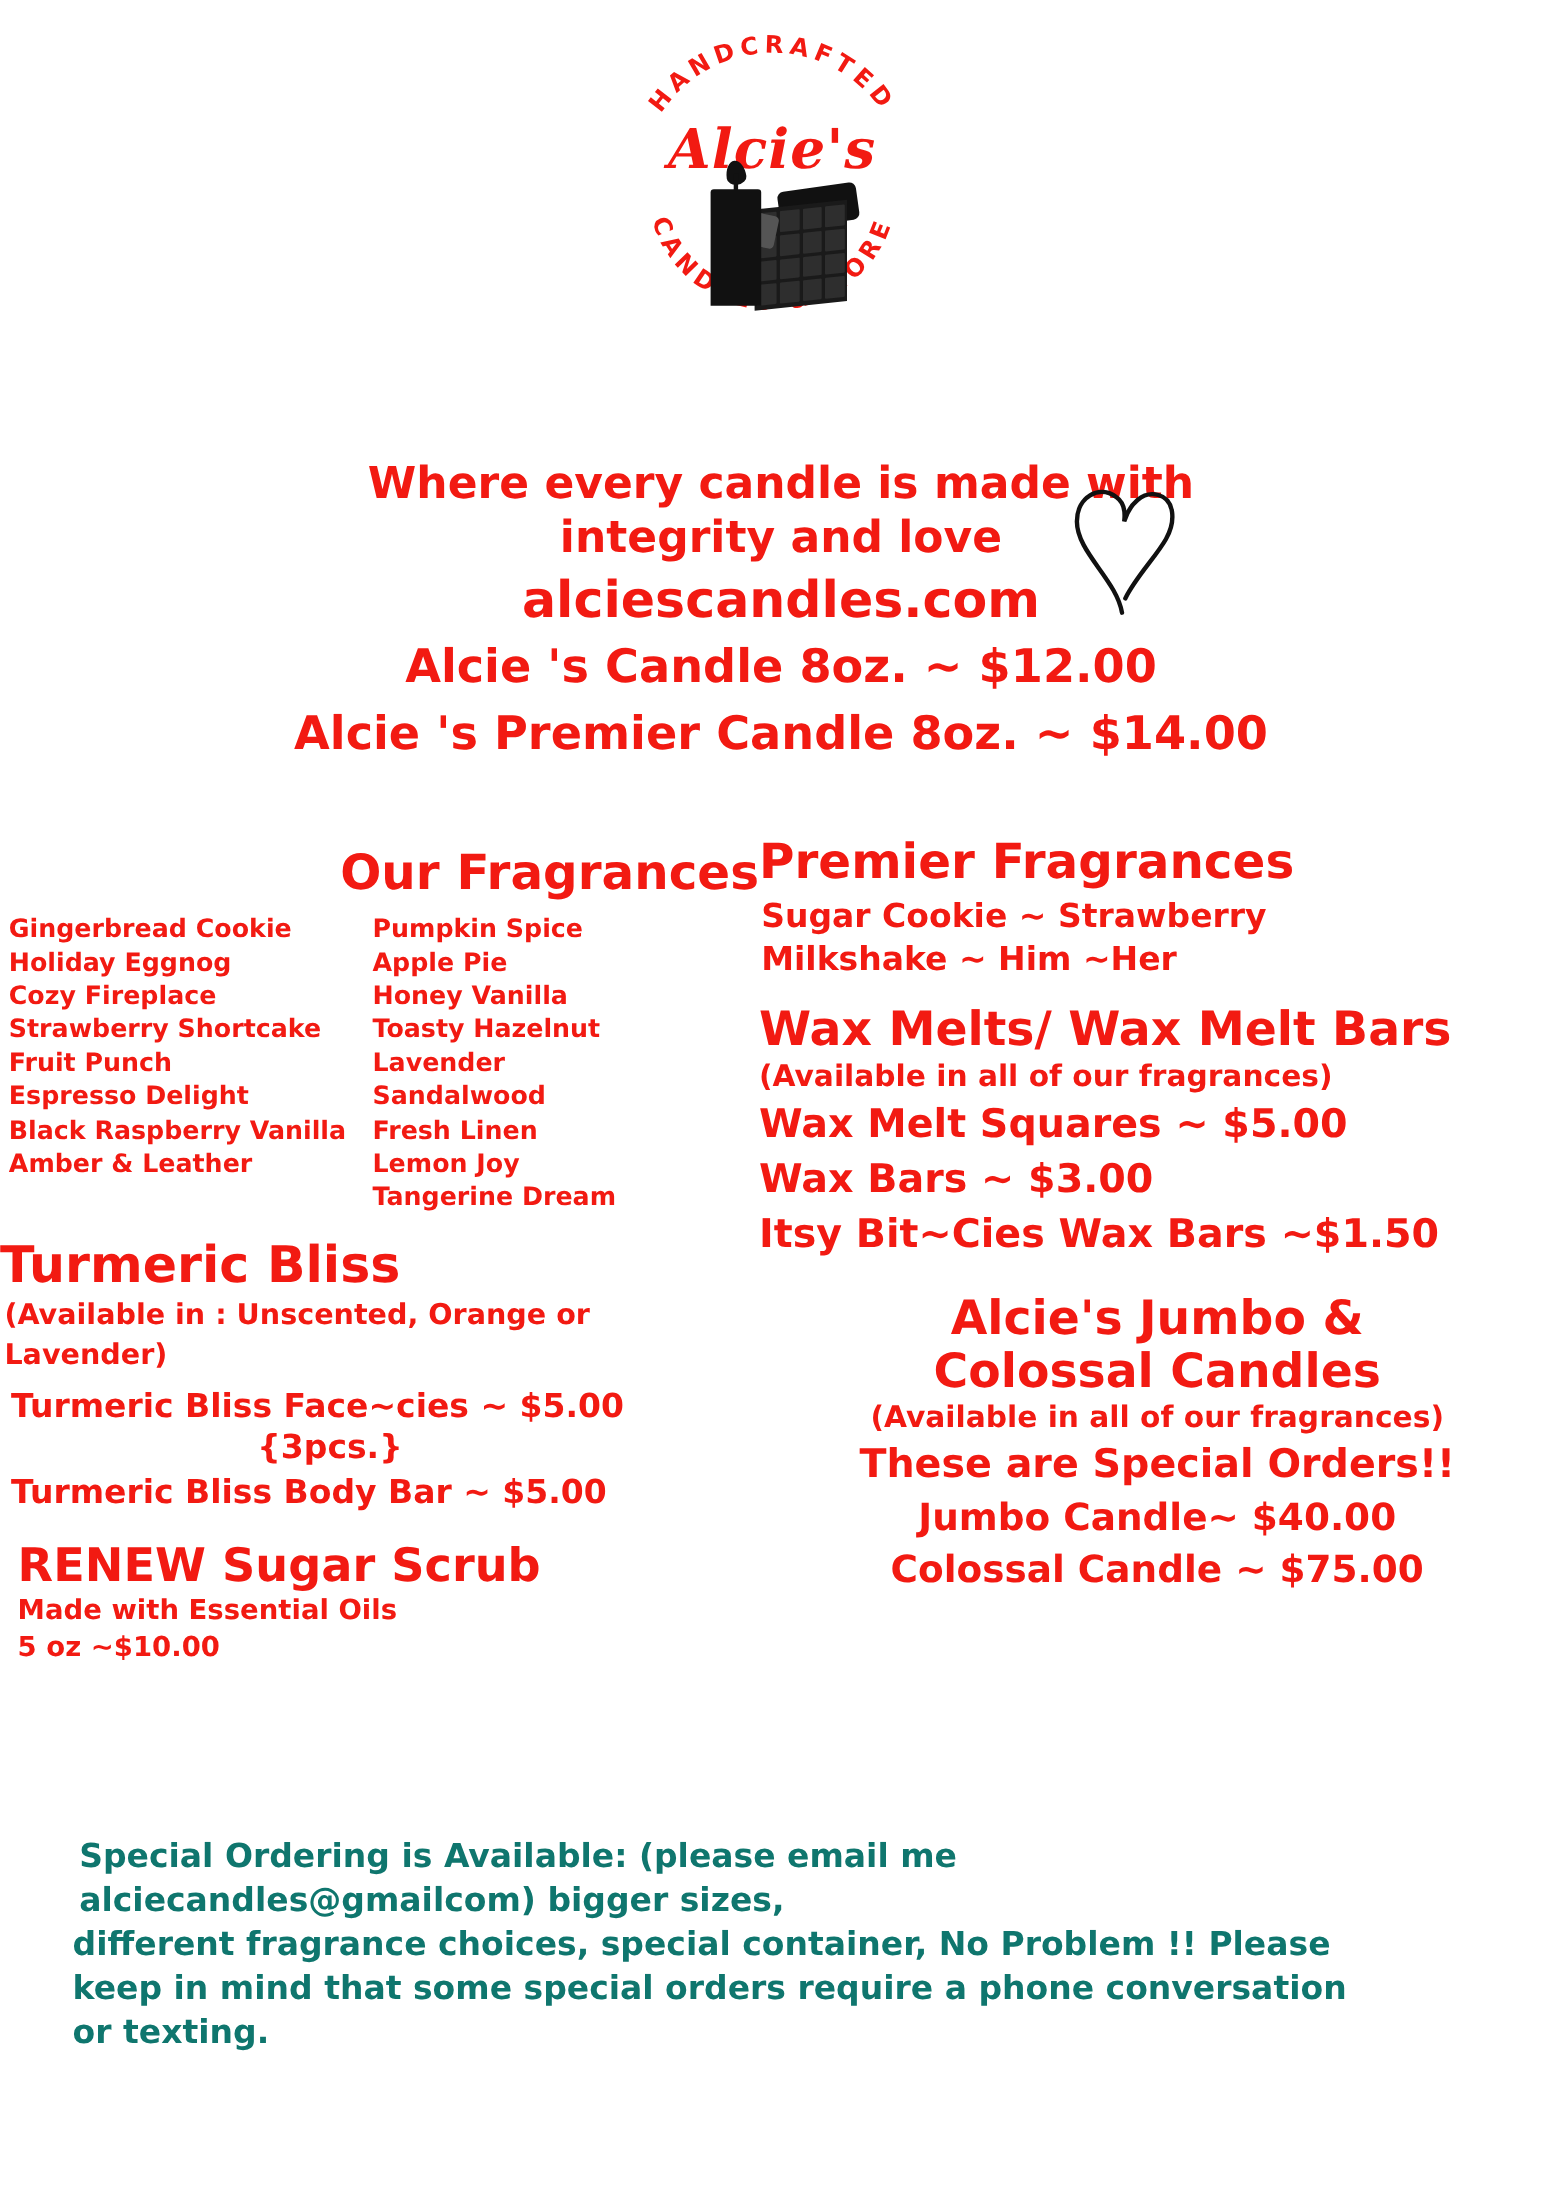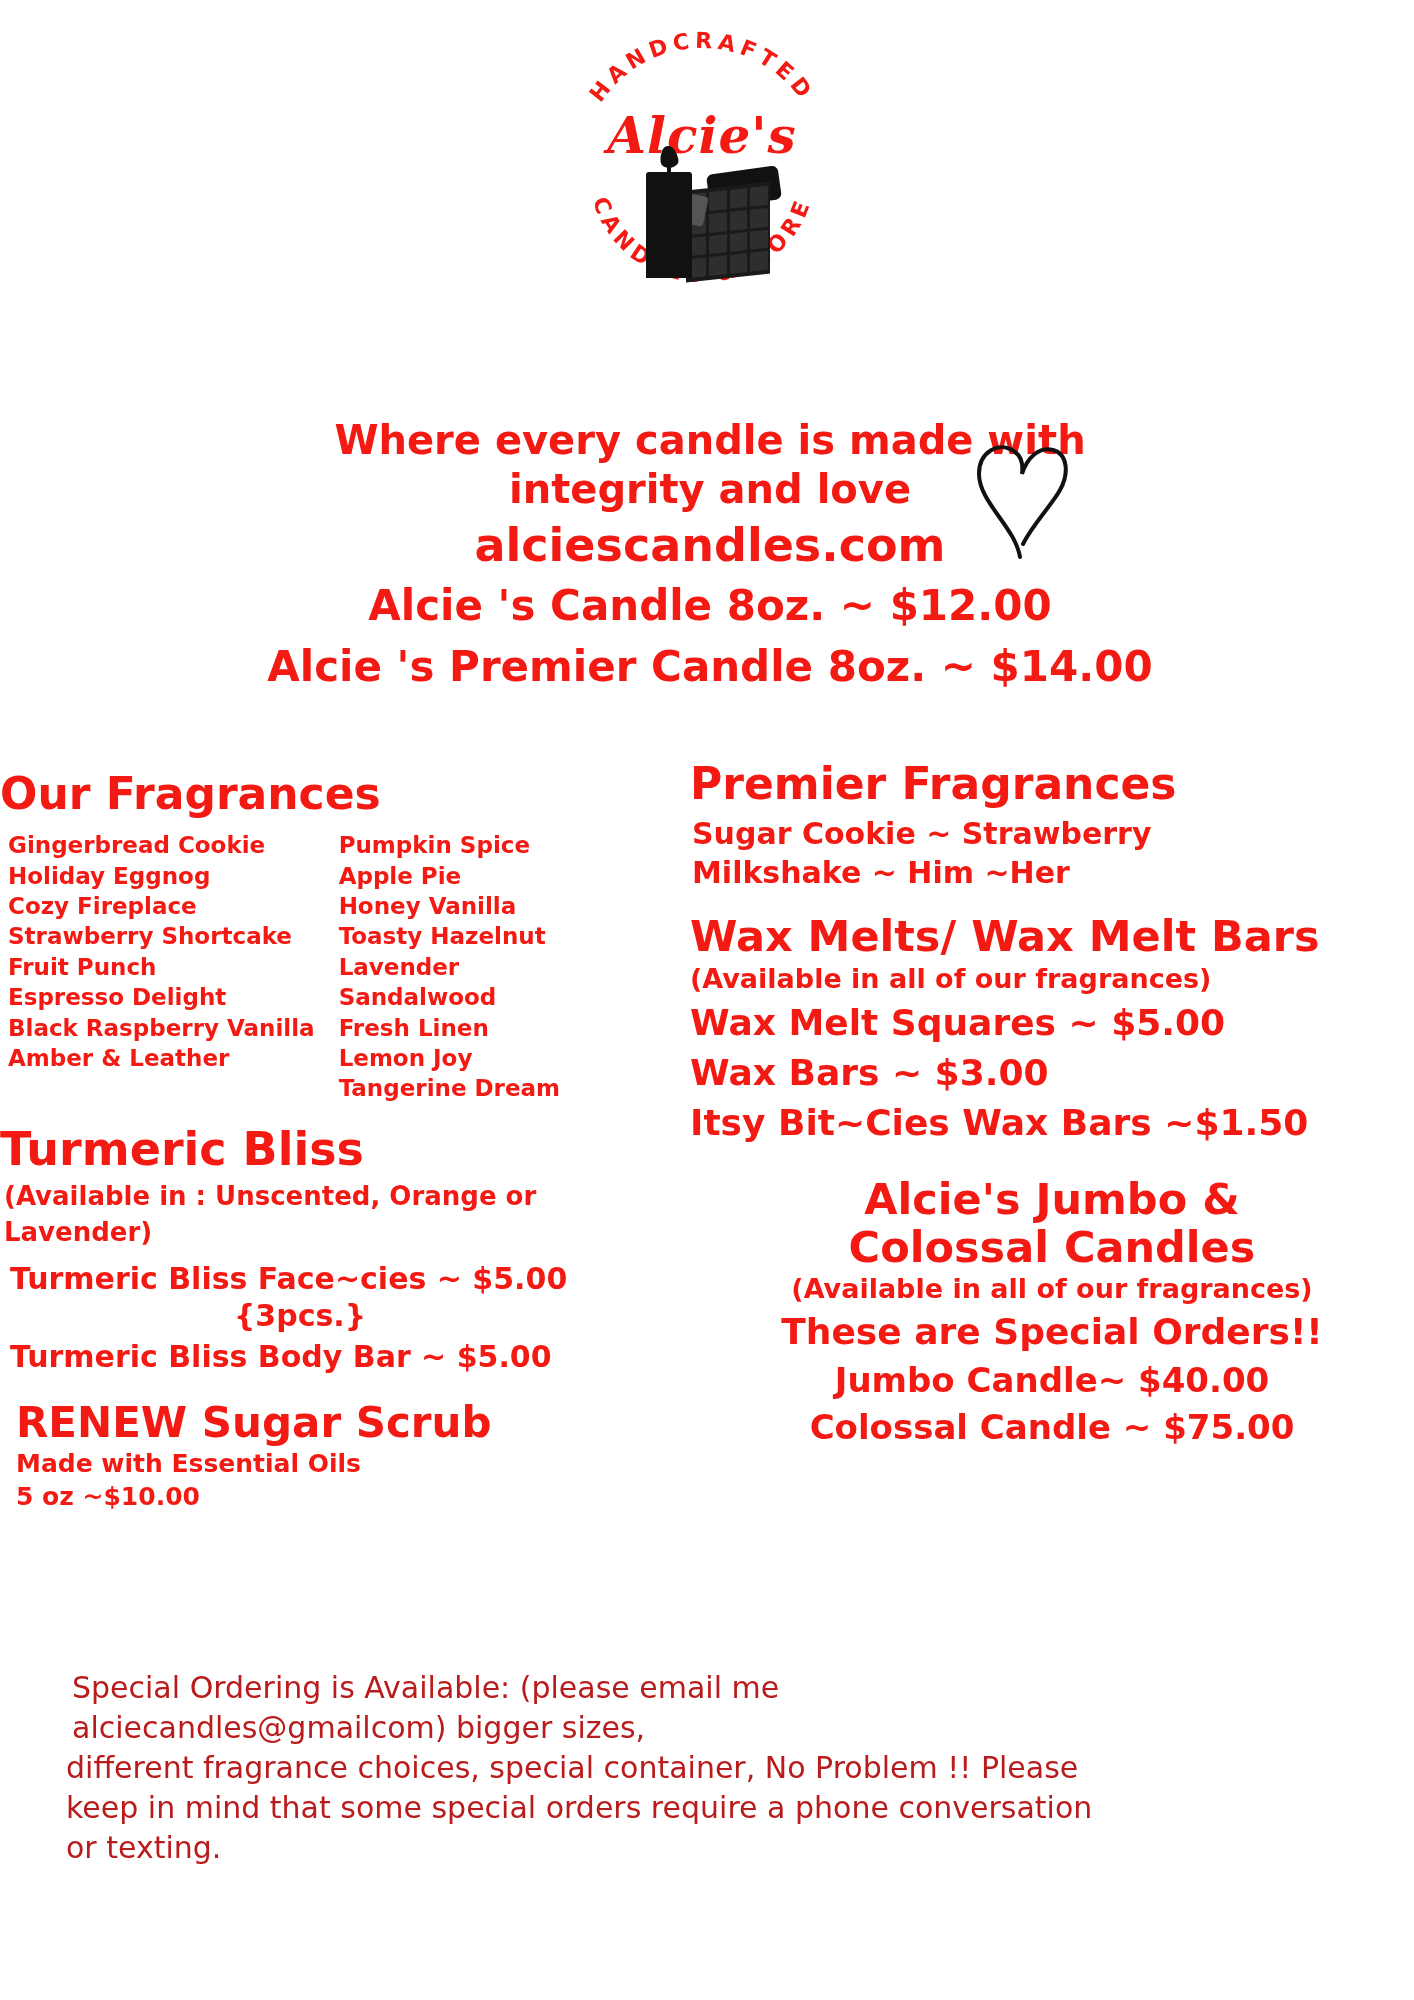--- a/index.html
+++ b/index.html
@@ -176,21 +176,21 @@
     width: 724px;
   }
 
   h2.sec-title {
     margin: 0;
     font-size: 44px;
     font-weight: bold;
     color: #f21a12;
     line-height: 1.1;
   }
-  .center { text-align: left; }
+  .center { text-align: right; }
 
   .frag-cols {
     display: flex;
     gap: 24px;
     margin-top: 12px;
     padding-left: 8px;
   }
   .frag-cols ul {
     list-style: none;
     margin: 0;
@@ -298,23 +298,23 @@
     padding-left: 16px;
   }
 
   
   .footer {
     position: absolute;
     left: 66px;
     top: 1668px;
     width: 1300px;
     font-size: 30px;
-    font-weight: normal;
+    font-weight: bold;
     line-height: 1.33;
-    color: #b91c1c;
+    color: #0f766e;
   }
   .footer .indent { padding-left: 6px; }
 </style>
 </head>
 <body>
 
 <div class="page">
 
   <div class="logo-wrap">
     <svg class="logo-ring-text" viewBox="0 0 300 280">

